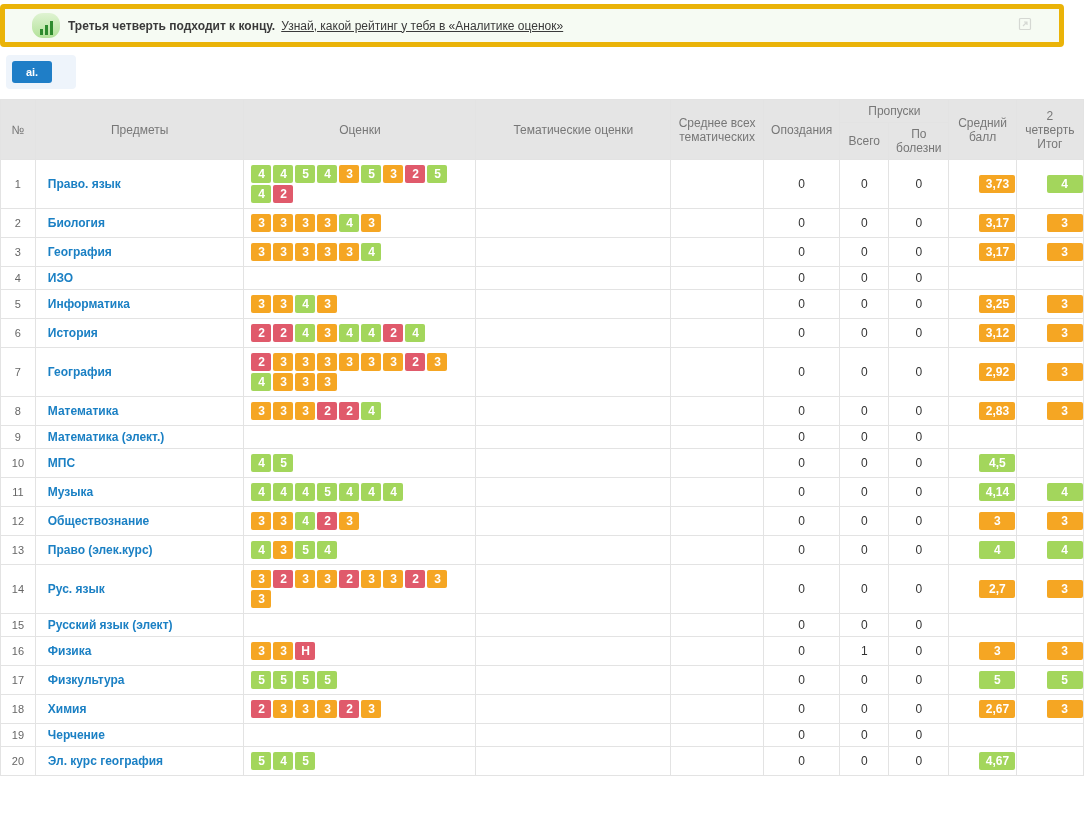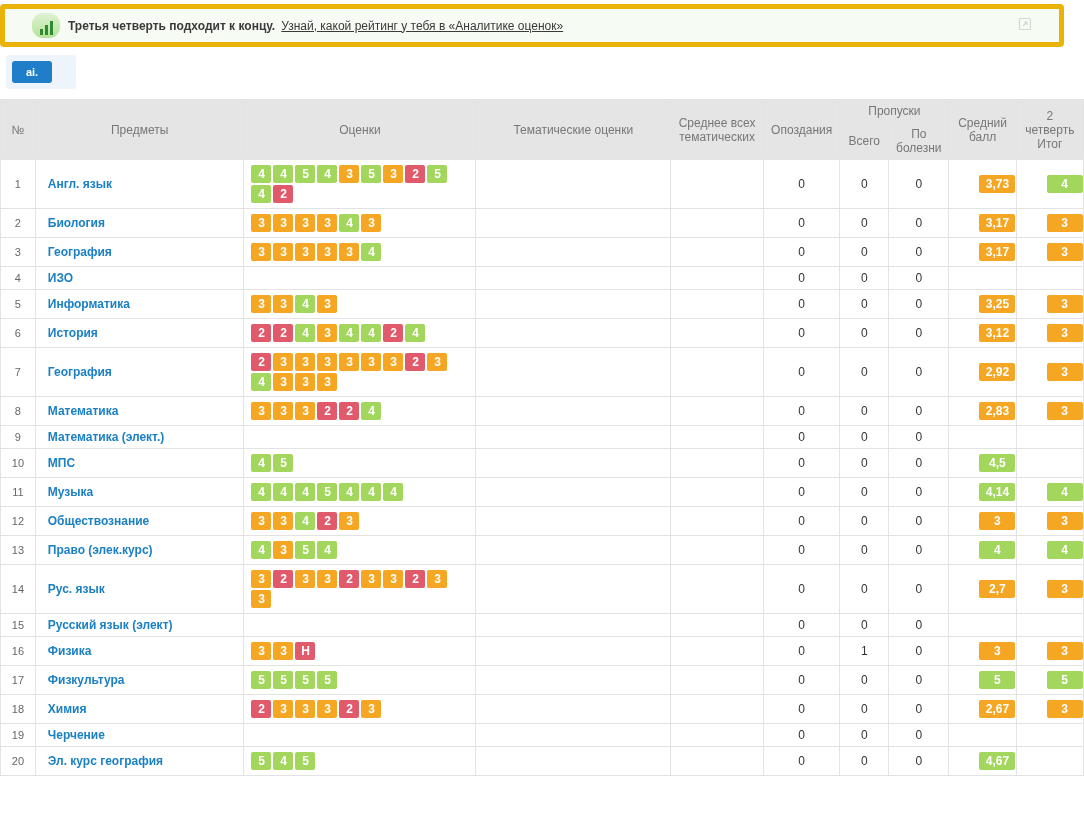--- a/index.html
+++ b/index.html
@@ -178,21 +178,21 @@
         <th rowspan="2">2 четверть Итог</th>
       </tr>
       <tr>
         <th>Всего</th>
         <th>По болезни</th>
       </tr>
     </thead>
     <tbody id="tbody">
         <tr>
           <td class="num">1</td>
-          <td class="subj"><a href="#">Англ. язык</a></td>
+          <td class="subj"><a href="#">Право. язык</a></td>
           <td class="marks"><span class="mark g4">4</span><span class="mark g4">4</span><span class="mark g5">5</span><span class="mark g4">4</span><span class="mark g3">3</span><span class="mark g5">5</span><span class="mark g3">3</span><span class="mark g2">2</span><span class="mark g5">5</span><span class="mark g4">4</span><span class="mark g2">2</span></td>
           <td></td>
           <td></td>
           <td>0</td>
           <td>0</td>
           <td>0</td>
           <td><span class="avg orange">3,73</span></td>
           <td><span class="avg green">4</span></td>
         </tr>
         <tr>

